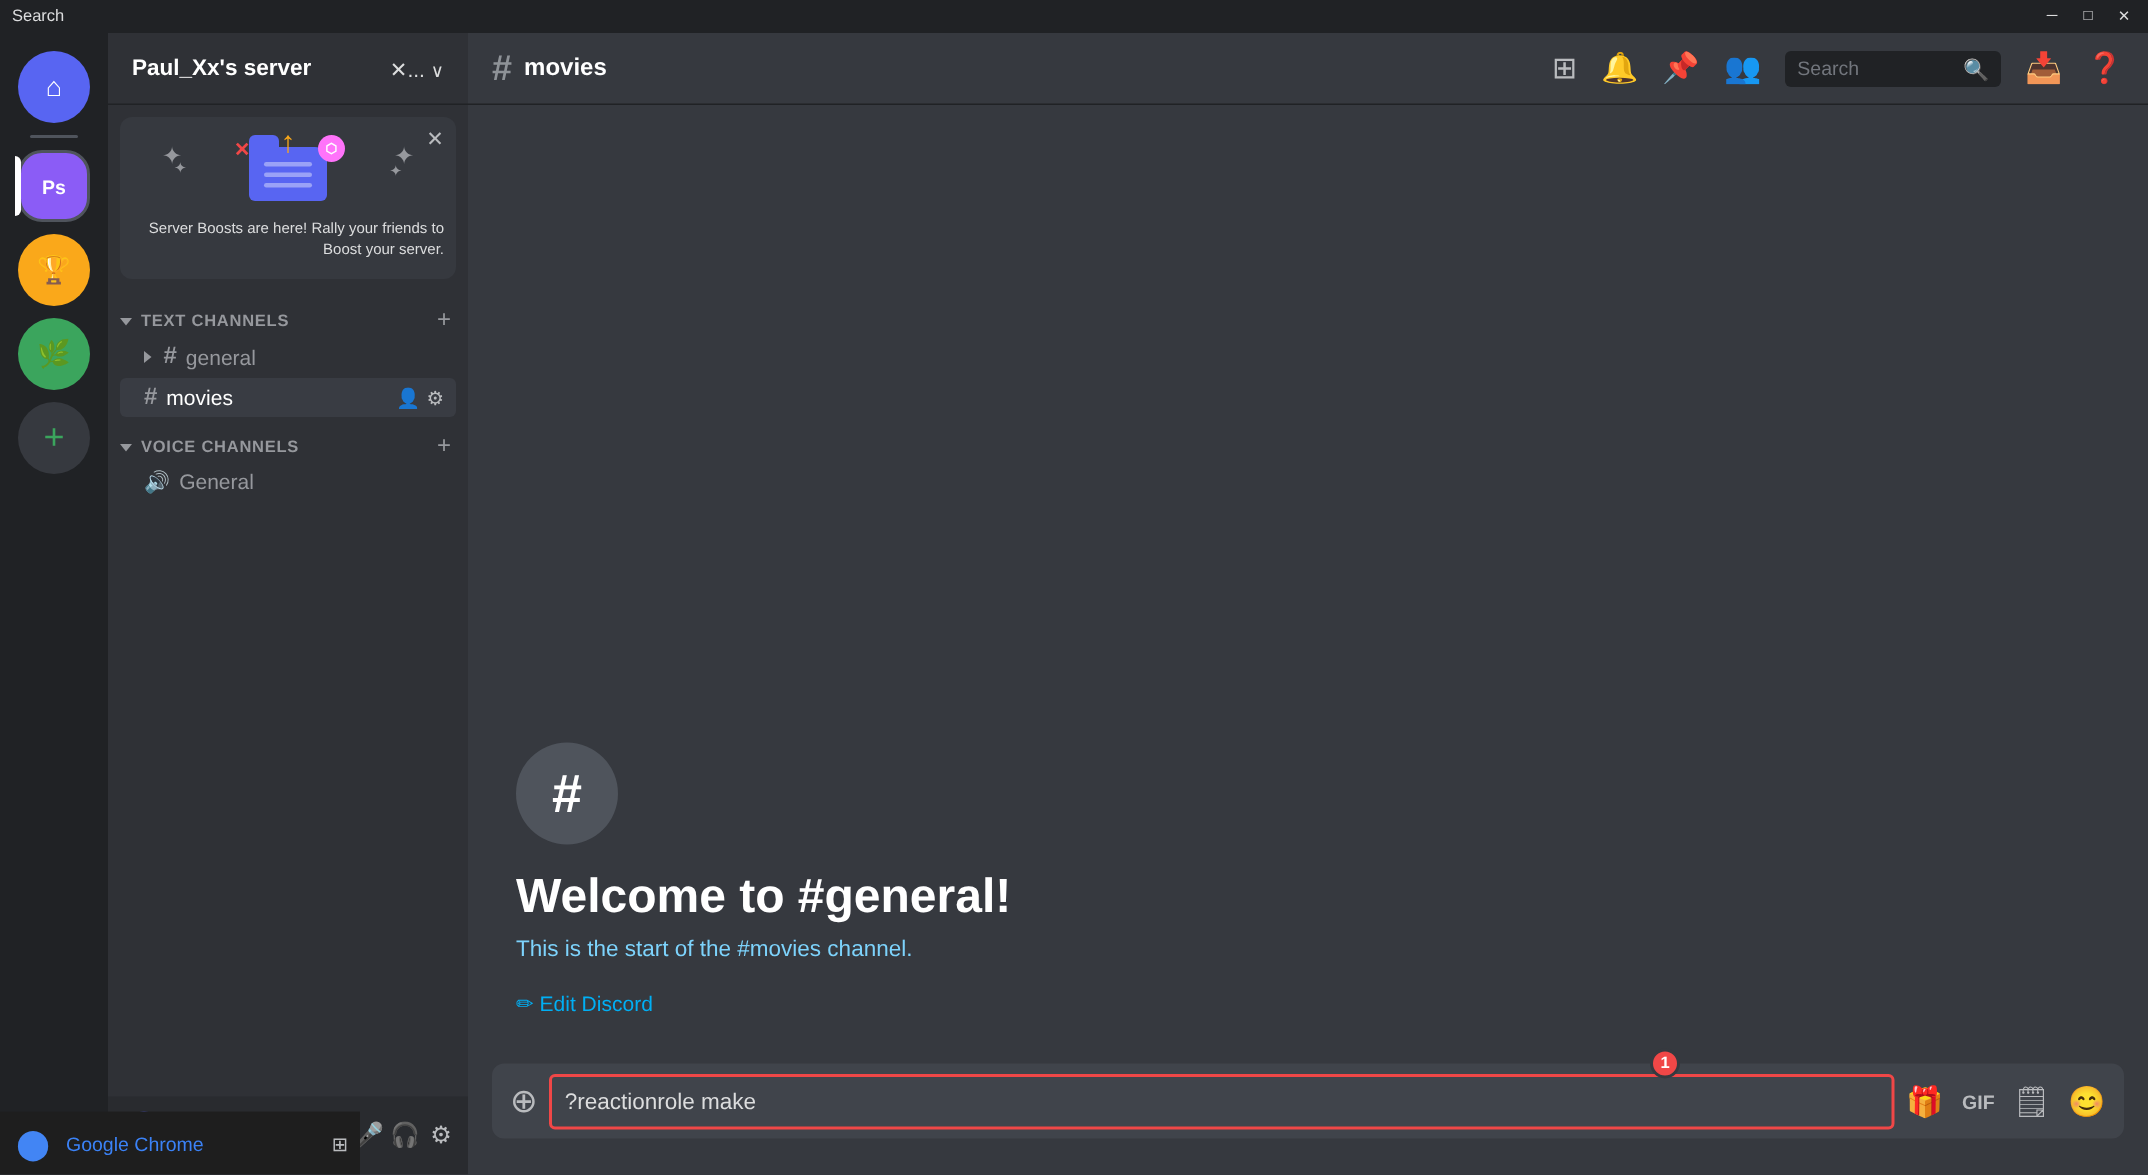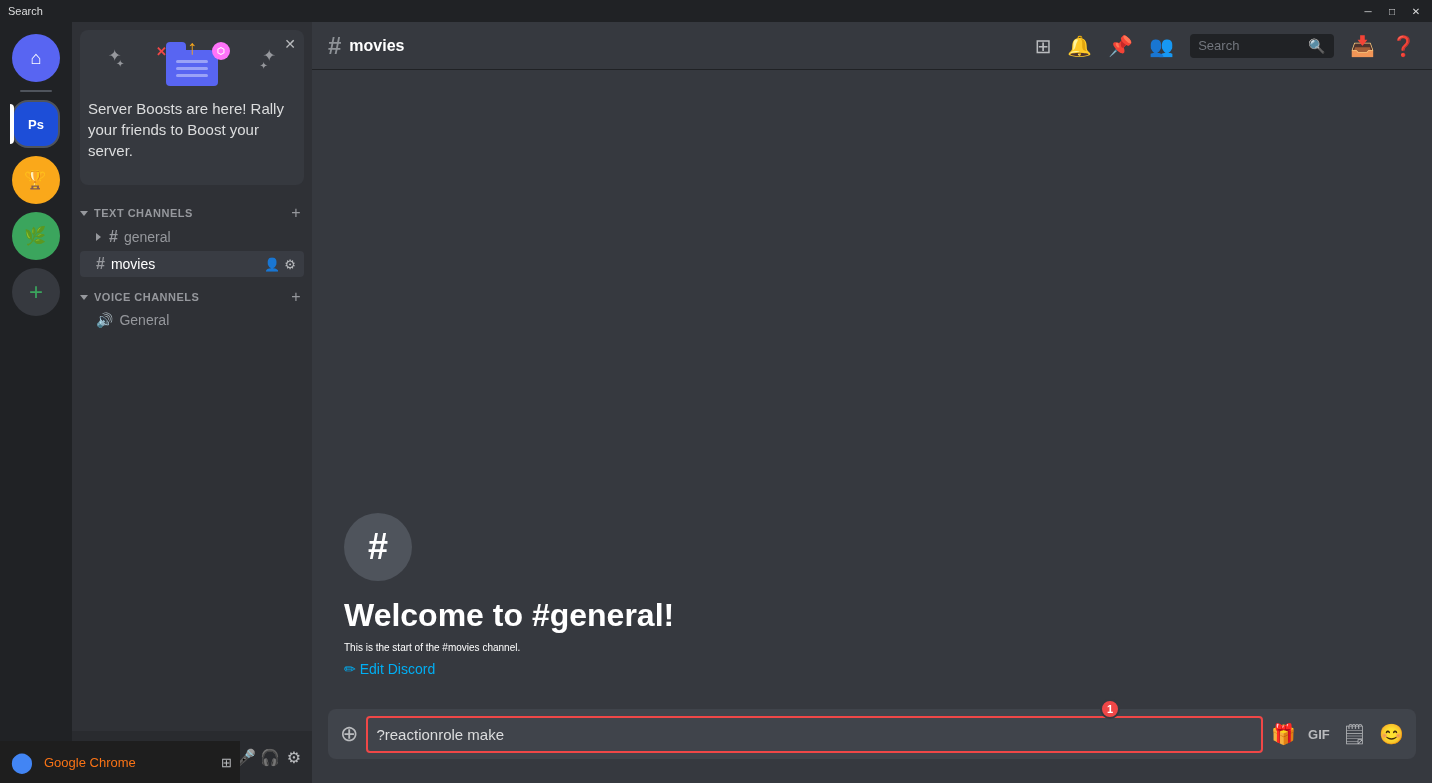--- a/index.html
+++ b/index.html
@@ -144,23 +144,23 @@
       cursor: pointer;
       font-size: 14px;
       width: 20px;
       height: 20px;
       display: flex;
       align-items: center;
       justify-content: center;
     }
     .boost-desc {
       color: #dcddde;
-      font-size: 15px;
-      text-align: left;
-      margin-bottom: 16px;
+      font-size: 10px;
+      text-align: right;
+      margin-bottom: 4px;
       line-height: 1.4;
     }
     .boost-btn {
       background: #5865f2;
       color: white;
       border: none;
       border-radius: 4px;
       padding: 6px 0;
       width: 100%;
       font-size: 12px;
@@ -374,23 +374,23 @@
       color: white;
       font-weight: 700;
     }
     .welcome-title {
       color: white;
       font-size: 32px;
       font-weight: 700;
       margin-bottom: 8px;
     }
     .welcome-desc {
-      color: #ffffff;
-      font-size: 10px;
-      margin-bottom: 8px;
+      color: #7dd3fc;
+      font-size: 15px;
+      margin-bottom: 20px;
     }
     .edit-channel-link {
       color: #00aff4;
       font-size: 14px;
       cursor: pointer;
       display: flex;
       align-items: center;
       gap: 4px;
     }
 
@@ -450,21 +450,21 @@
       z-index: 100;
     }
     .taskbar-icon {
       width: 28px;
       height: 28px;
       display: flex;
       align-items: center;
       justify-content: center;
     }
     .taskbar-title {
-      color: #f97316;
+      color: #3b82f6;
       font-size: 13px;
     }
     .taskbar-secondary {
       margin-left: auto;
       color: #b9bbbe;
       font-size: 13px;
       cursor: pointer;
     }
 
     
@@ -532,40 +532,44 @@
 
 <div id="app">
 
   <div id="server-list">
 
     <div class="server-icon discord-home">
       <span>⌂</span>
     </div>
     <div class="server-divider"></div>
 
-    <div class="server-icon ps selected" style="border-radius:16px; background:#1d4ed8; color:white; font-size:13px; font-weight:700;">
+    <div class="server-icon ps selected" style="border-radius:16px; background:#8b5cf6; color:white; font-size:13px; font-weight:700;">
       <span style="position:absolute;left:-4px;top:50%;transform:translateY(-50%);width:4px;height:40px;background:white;border-radius:0 4px 4px 0;"></span>
       <span>Ps</span>
     </div>
 
     <div class="server-icon" style="background:#faa81a; border-radius:50%; width:48px;height:48px;display:flex;align-items:center;justify-content:center;">
       <span style="color:white;font-size:18px;">🏆</span>
     </div>
 
     <div class="server-icon" style="background:#3ba55d; border-radius:50%; width:48px;height:48px;display:flex;align-items:center;justify-content:center;">
       <span style="color:white;font-size:18px;">🌿</span>
     </div>
 
     <div class="server-add">
       <span>+</span>
     </div>
   </div>
 
   <div id="channel-sidebar">
 
+    <div id="server-header">
+      <span id="server-name">Paul_Xx's server</span>
+      <span class="chevron-icon">✕... <span style="font-size:12px;">∨</span></span>
+    </div>
 
     <div id="boost-banner">
       <div class="close-btn">✕</div>
       <div class="boost-illustration">
 
         <div style="position:relative; display:flex; align-items:center; justify-content:center; width:100%; height:60px;">
 
           <span style="position:absolute;left:20px;top:8px;color:#96989d;font-size:16px;">✦</span>
           <span style="position:absolute;left:28px;top:20px;color:#96989d;font-size:10px;">✦</span>
 

